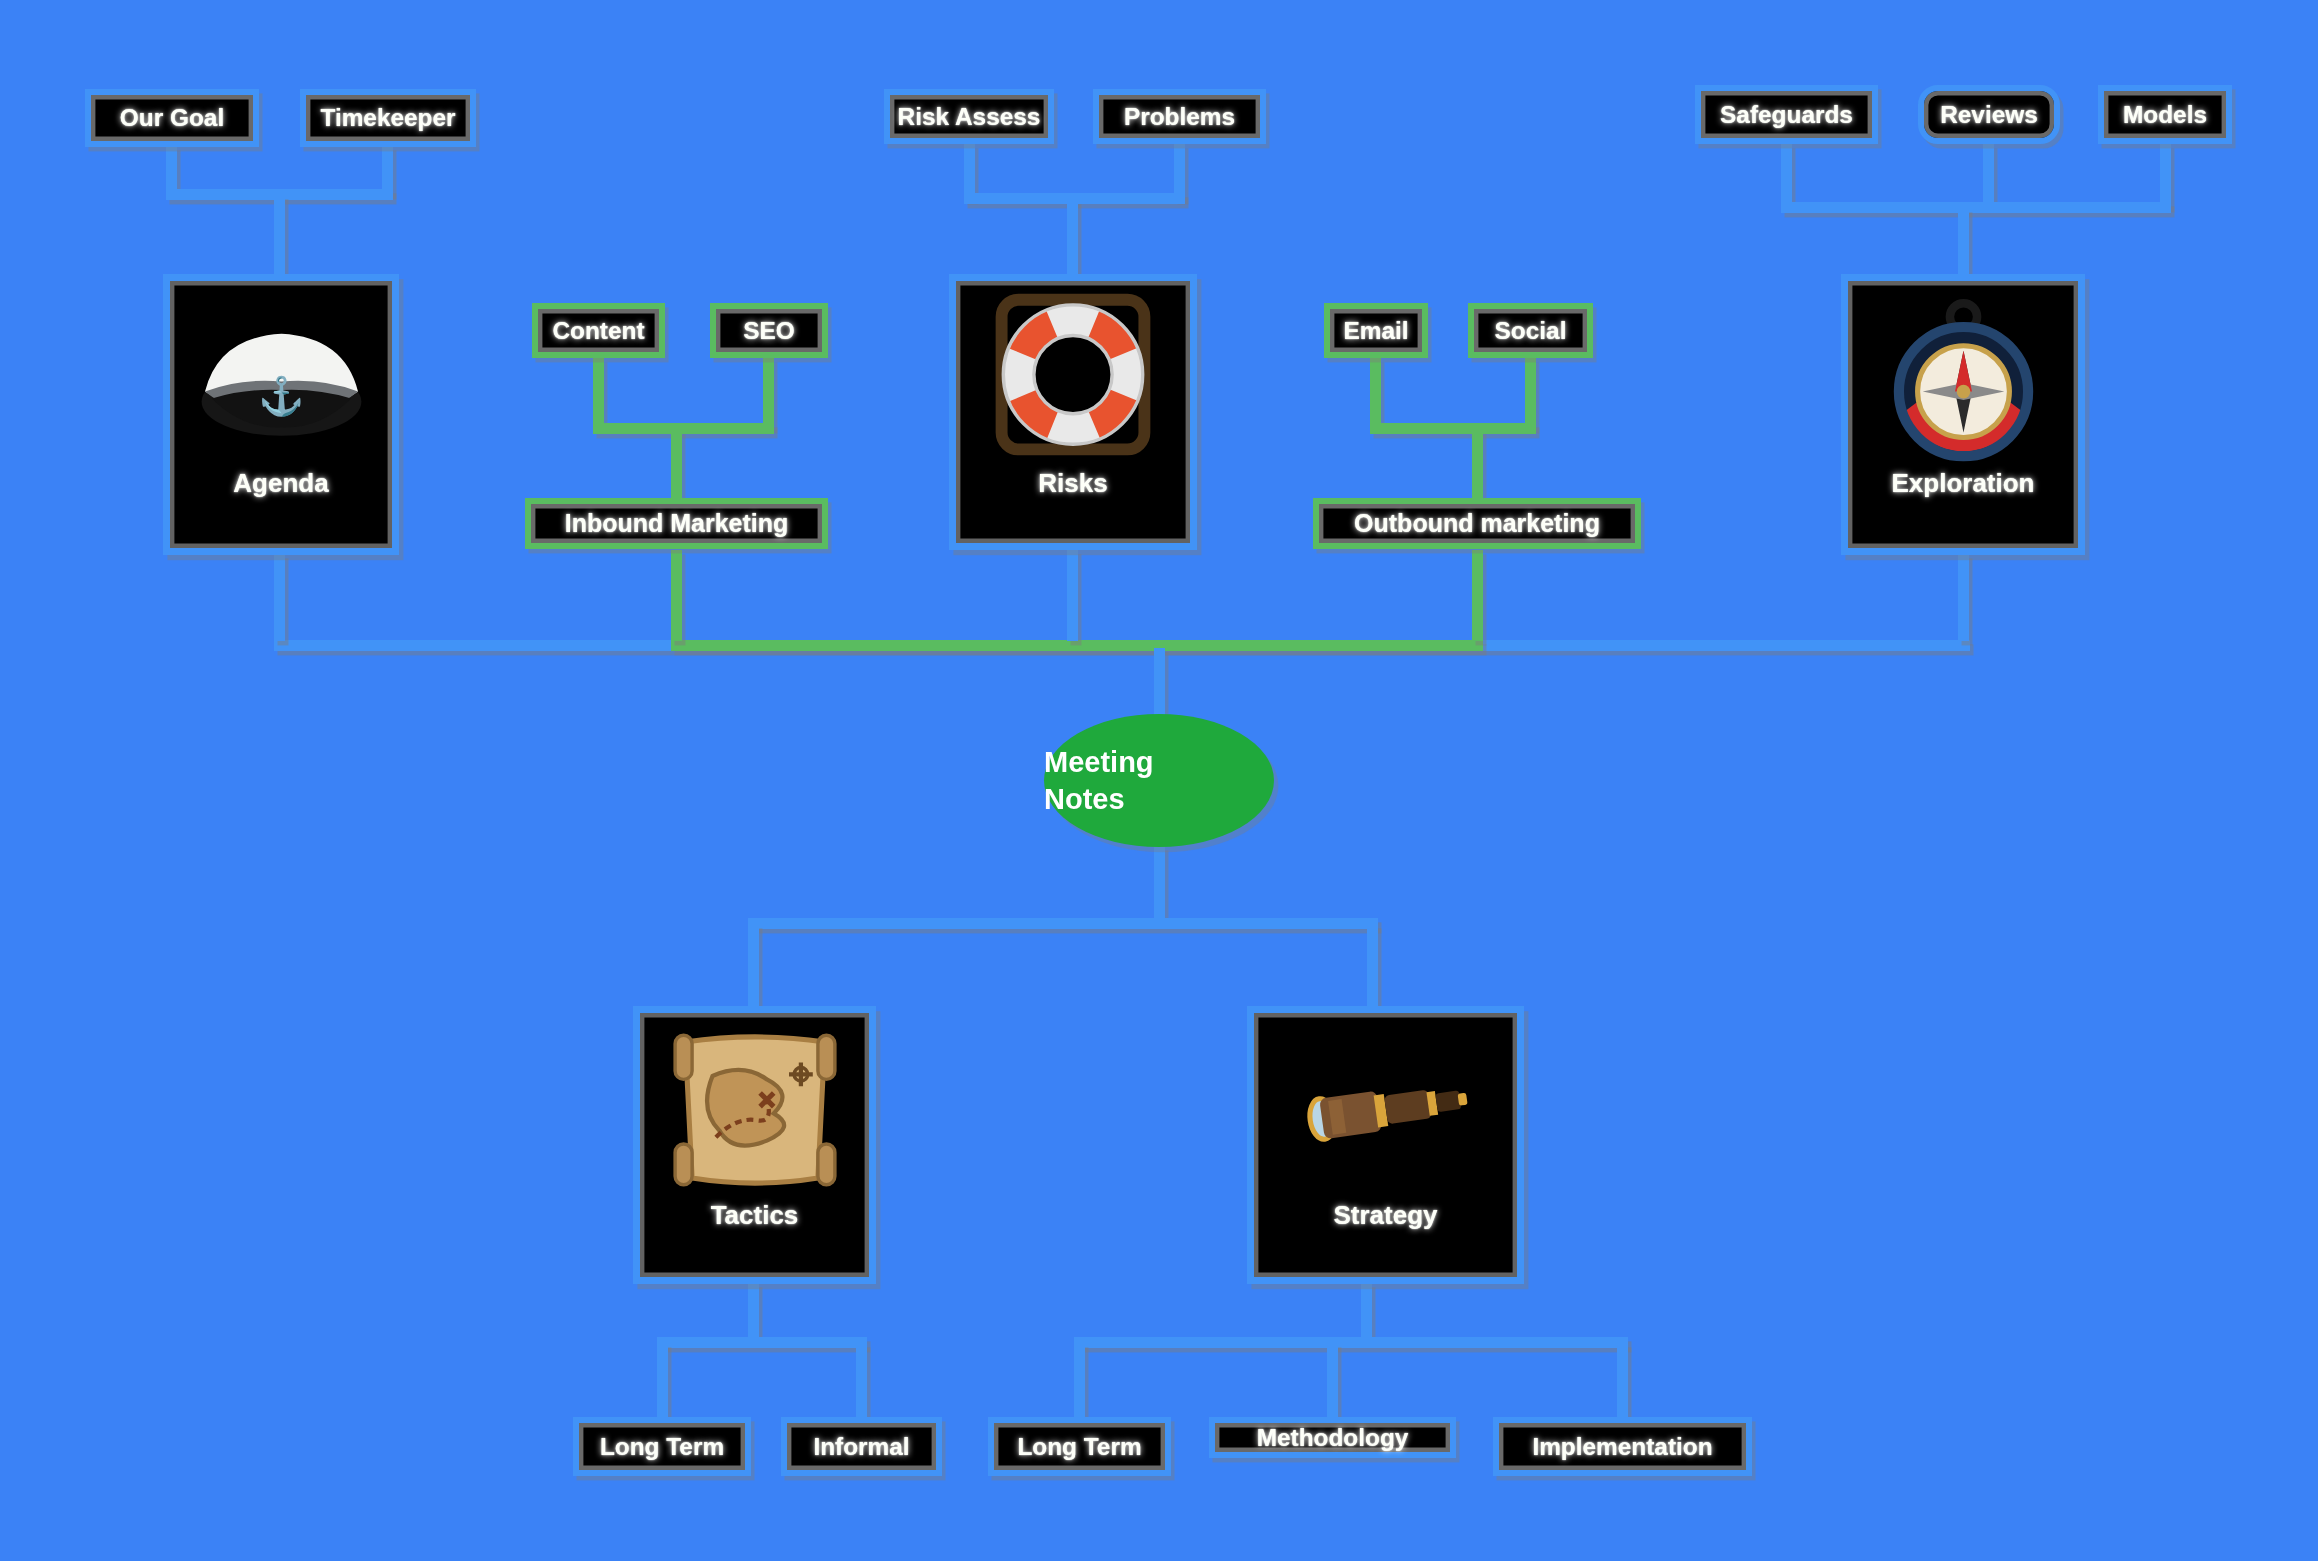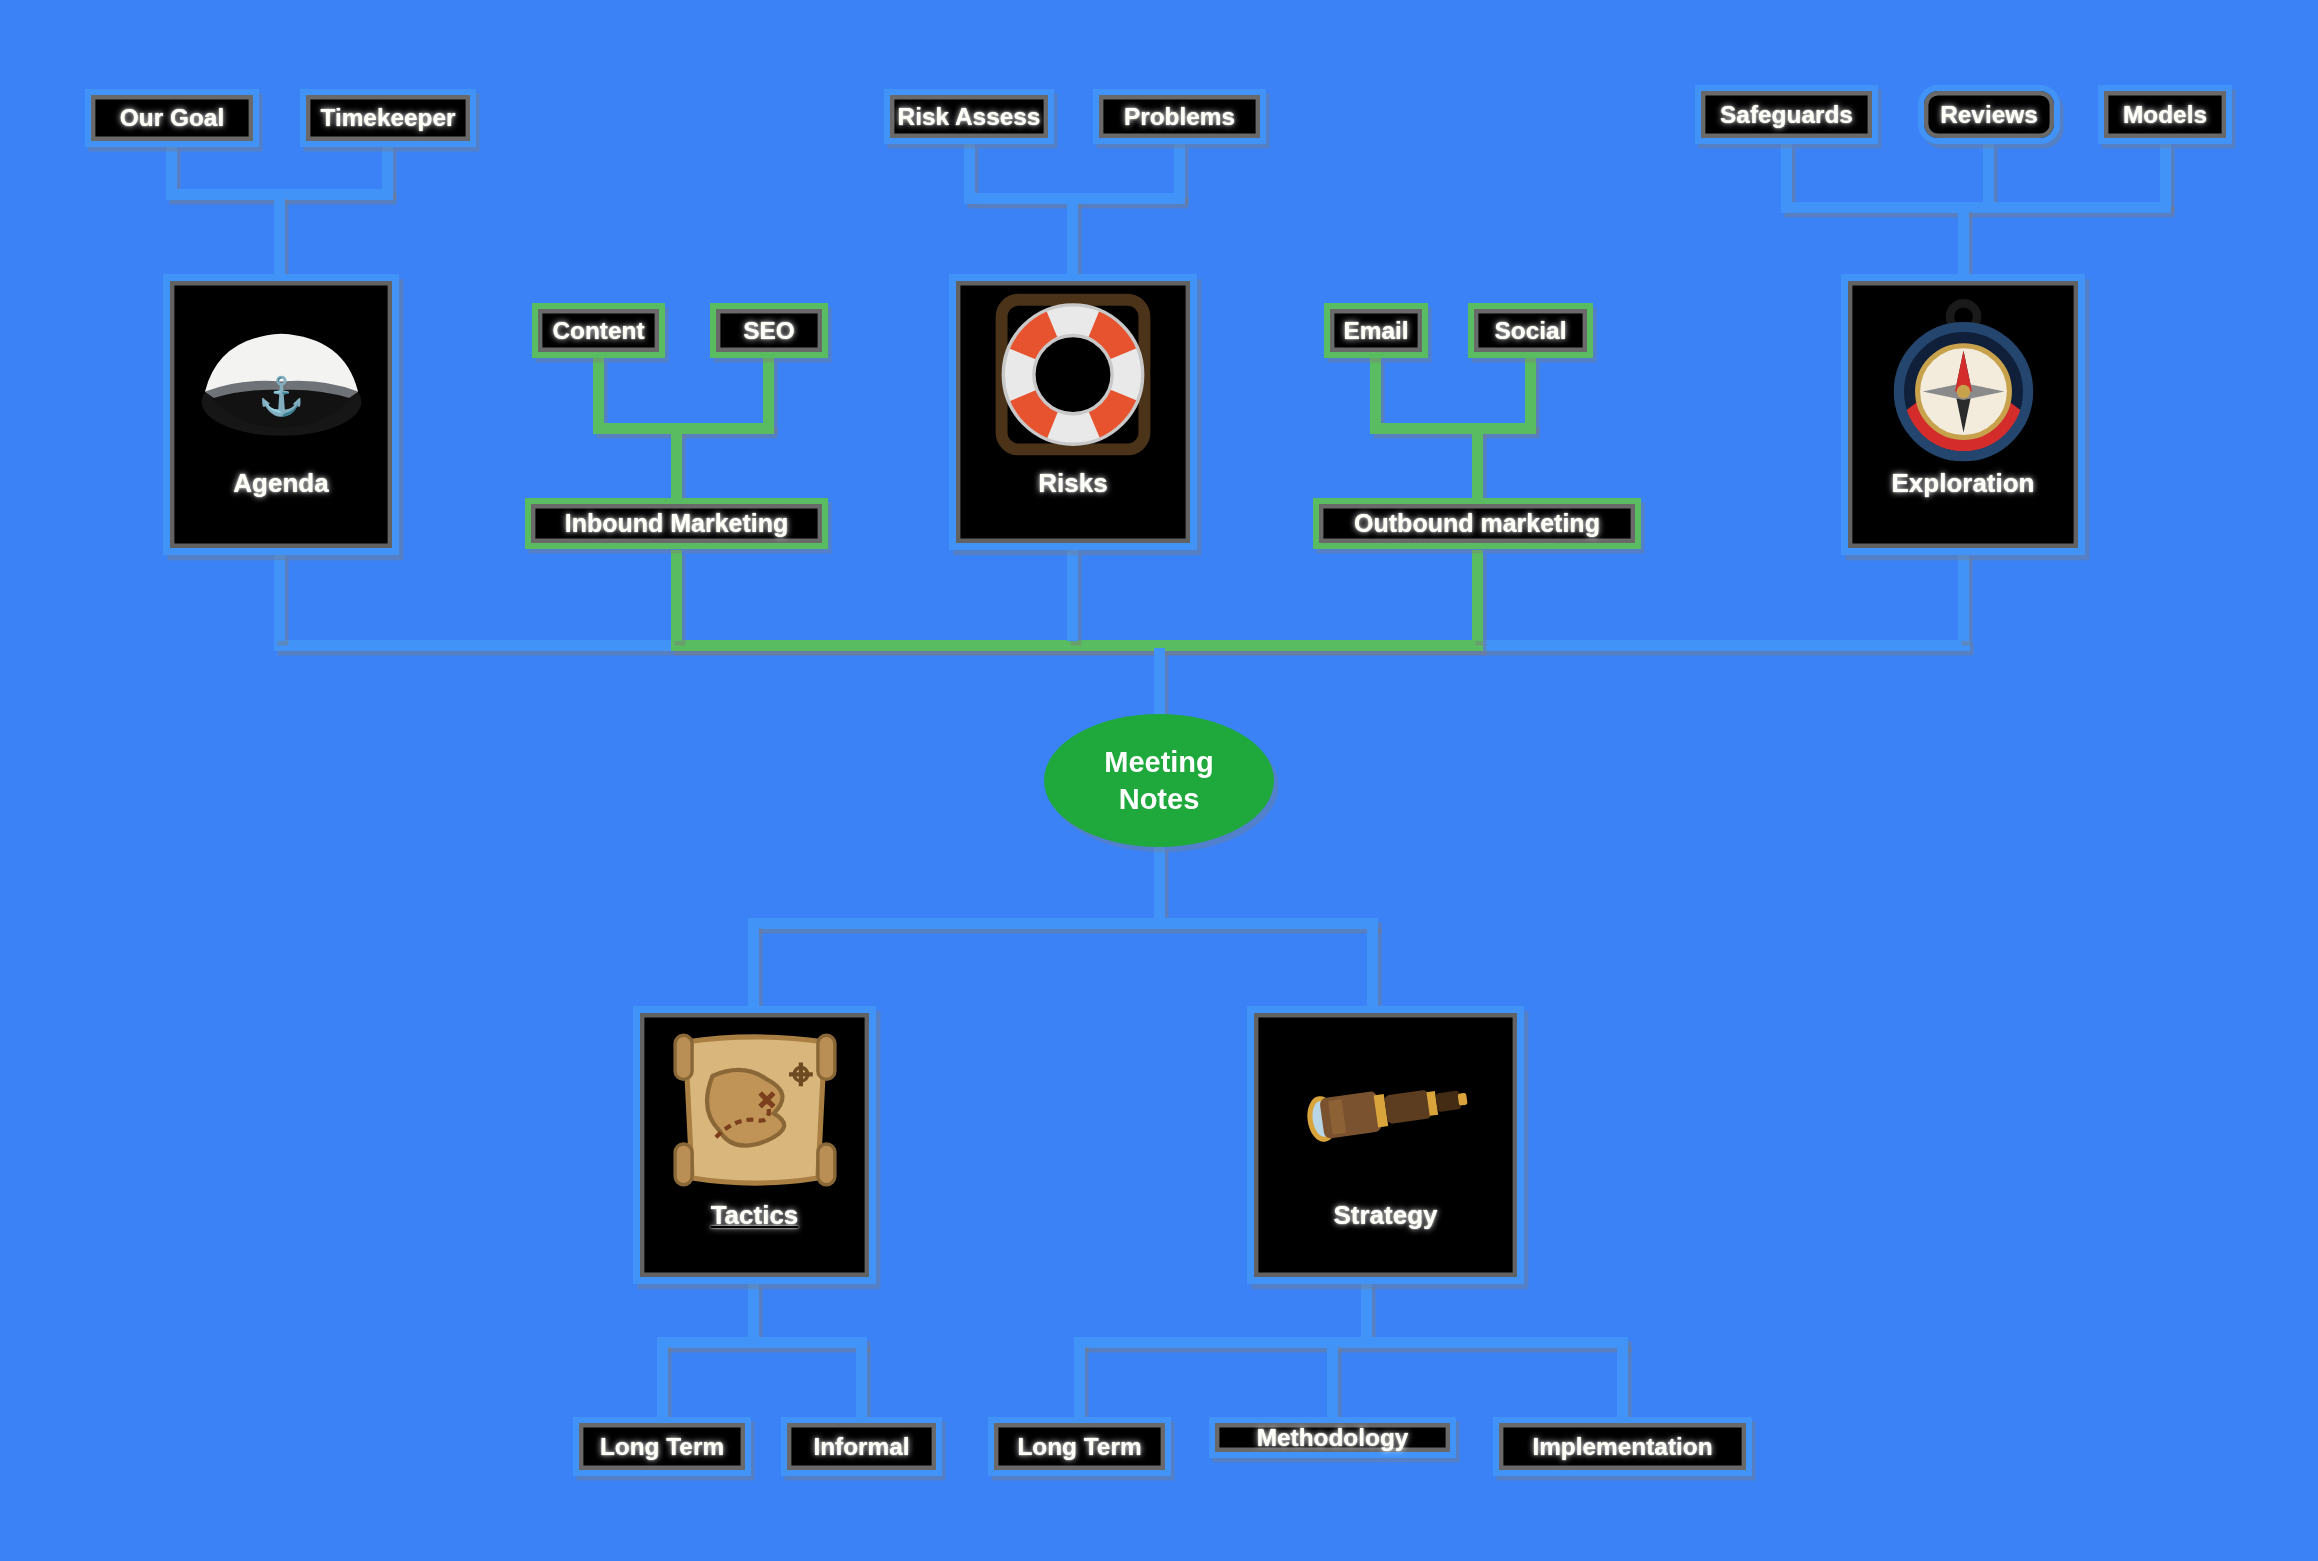--- a/index.html
+++ b/index.html
@@ -52,21 +52,21 @@
     color:#fdfff8;display:flex;align-items:center;justify-content:center;
     font-weight:bold;font-size:25px;
     text-shadow:0 0 6.1px rgba(255,255,255,.95), 0 0 1.7px #fff;
     box-sizing:border-box;white-space:nowrap;
   }
   
   .center-node{
     position:absolute;
     background:#1fa93c;
     border-radius:50%;
-    display:flex;flex-direction:column;align-items:center;justify-content:center;
+    display:flex;flex-direction:column;align-items:flex-start;justify-content:center;
     color:#fff;font-weight:bold;font-size:29px;line-height:1.25;
     box-shadow:4.4px 5.2px 0 rgba(125,125,125,.35);
     text-align:center;
   }
 </style>
 </head>
 <body>
 
 <div class="canvas">
 
@@ -200,21 +200,21 @@
         <circle cx="55" cy="58" r="27" fill="#f3ecdd" stroke="#c7a14b" stroke-width="3"></circle>
         <polygon points="55,34 60,58 55,82 50,58" fill="#2b2b2b"></polygon>
         <polygon points="31,58 55,53 79,58 55,63" fill="#8a8a8a"></polygon>
         <polygon points="55,34 60,58 55,58 50,58" fill="#d42b2b"></polygon>
         <circle cx="55" cy="58" r="4" fill="#c7a14b"></circle>
       </svg>
     </div>
     <div class="nlabel">Exploration</div>
   </div>
 
-  <div class="picnode" style="left:633px;top:1006px;width:243px;height:278px;text-decoration:underline;">
+  <div class="picnode" style="left:633px;top:1006px;width:243px;height:278px;">
     <div class="pic">
       <svg width="192" height="170" viewBox="0 0 110 100">
         <path d="M14 10 Q55 4 96 10 L92 90 Q55 96 18 90 Z" fill="#d9b67c" stroke="#a97f43" stroke-width="3"></path>
         <rect x="8" y="6" width="10" height="26" rx="5" fill="#b98f55" stroke="#8a6736" stroke-width="2"></rect>
         <rect x="92" y="6" width="10" height="26" rx="5" fill="#b98f55" stroke="#8a6736" stroke-width="2"></rect>
         <rect x="8" y="70" width="10" height="24" rx="5" fill="#b98f55" stroke="#8a6736" stroke-width="2"></rect>
         <rect x="92" y="70" width="10" height="24" rx="5" fill="#b98f55" stroke="#8a6736" stroke-width="2"></rect>
         <path d="M30 30 Q48 22 62 32 Q78 40 66 52 Q80 60 62 68 Q42 76 34 62 Q22 50 30 30 Z" fill="#c09457" stroke="#8a6736" stroke-width="2.5"></path>
         <path d="M32 66 Q44 54 56 56 Q66 58 62 44" fill="none" stroke="#7c3f1d" stroke-width="2.5" stroke-dasharray="4 3"></path>
         <path d="M58 40 l8 8 M66 40 l-8 8" stroke="#7c3f1d" stroke-width="3"></path>

